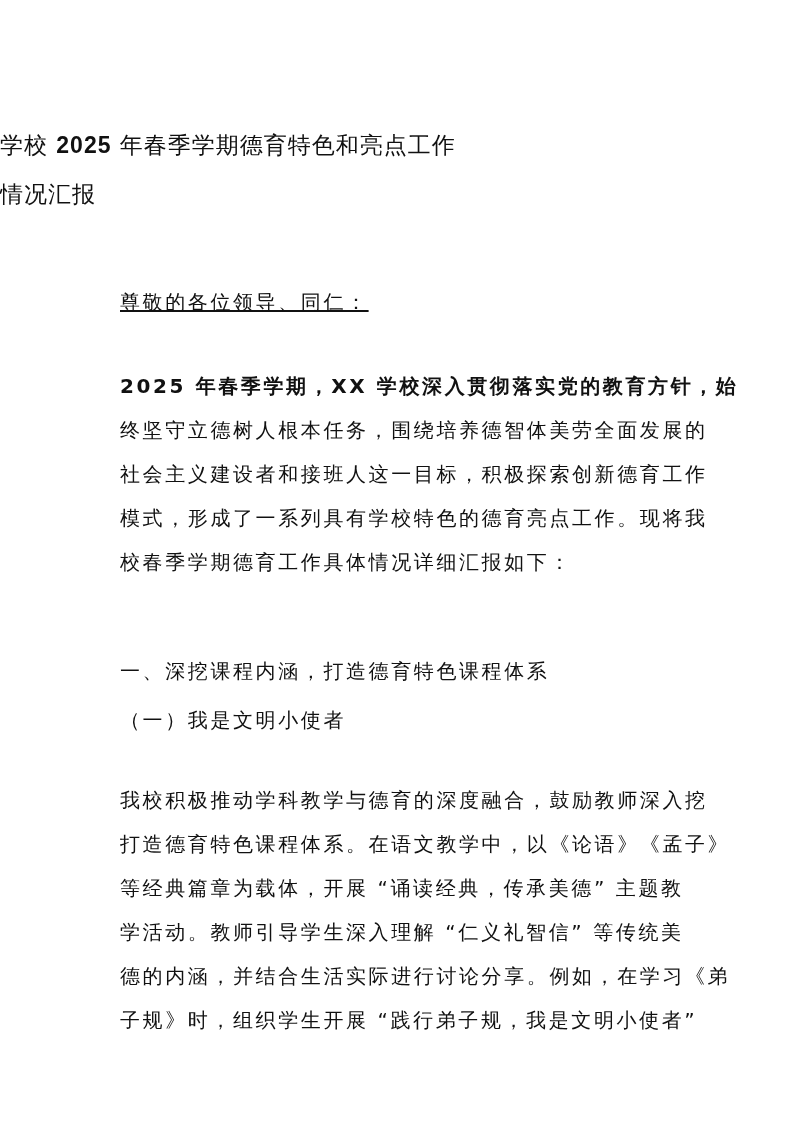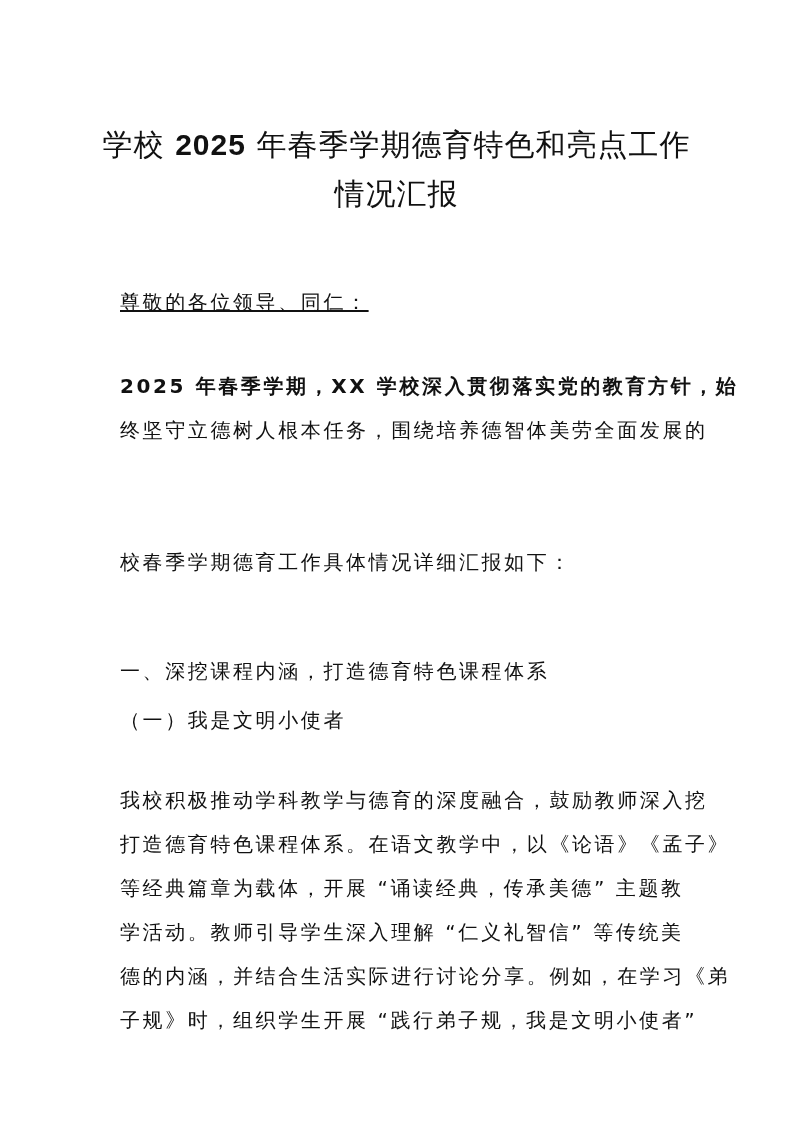--- a/index.html
+++ b/index.html
@@ -19,22 +19,21 @@
       position: absolute;
       left: 0; top: 0;
       width: 793px;
       height: 1122px;
       background: #ffffff;
     }
     .title {
       position: absolute;
       left: 0;
       width: 793px;
-      text-align: center;
-      font-size: 30px;
+      font-size: 23px;
       line-height: 44px;
       color: #111;
       letter-spacing: 1px;
     }
     .title .num {
       font-family: "Liberation Sans", sans-serif;
       font-weight: bold;
     }
     .title-line-1 { top: 123px; }
     .title-line-2 { top: 172px; }
@@ -54,20 +53,22 @@
 
 <div class="page">
 
   <div class="title title-line-1"><span>学校 </span><span class="num">2025</span><span> 年春季学期德育特色和亮点工作</span></div>
   <div class="title title-line-2">情况汇报</div>
 
   <div class="line" style="top:288px;text-decoration:underline;">尊敬的各位领导、同仁：</div>
 
   <div class="line" style="top:372px;font-weight:bold;">2025 年春季学期，XX 学校深入贯彻落实党的教育方针，始</div>
   <div class="line" style="top:416px;">终坚守立德树人根本任务，围绕培养德智体美劳全面发展的</div>
+  <div class="line" style="top:460px;">社会主义建设者和接班人这一目标，积极探索创新德育工作</div>
+  <div class="line" style="top:504px;">模式，形成了一系列具有学校特色的德育亮点工作。现将我</div>
   <div class="line" style="top:548px;">校春季学期德育工作具体情况详细汇报如下：</div>
 
   <div class="line" style="top:657px;">一、深挖课程内涵，打造德育特色课程体系</div>
 
   <div class="line" style="top:706px;">（一）我是文明小使者</div>
 
   <div class="line" style="top:786px;text-align:right;">我校积极推动学科教学与德育的深度融合，鼓励教师深入挖</div>
   <div class="line" style="top:830px;">打造德育特色课程体系。在语文教学中，以《论语》《孟子》</div>
   <div class="line" style="top:874px;">等经典篇章为载体，开展 “诵读经典，传承美德” 主题教</div>
   <div class="line" style="top:918px;">学活动。教师引导学生深入理解 “仁义礼智信” 等传统美</div>

